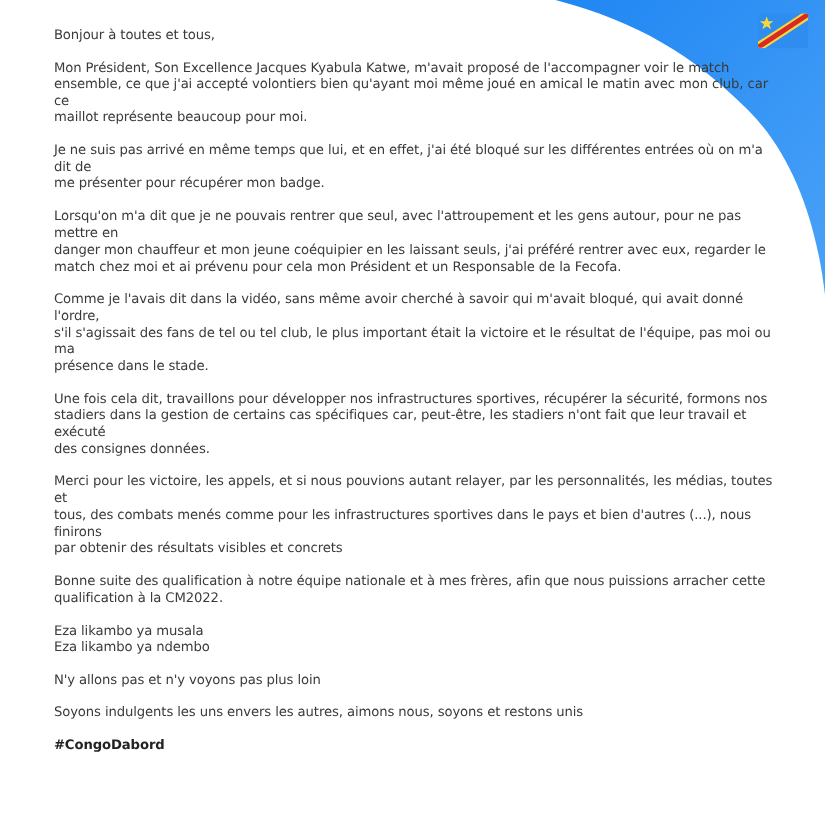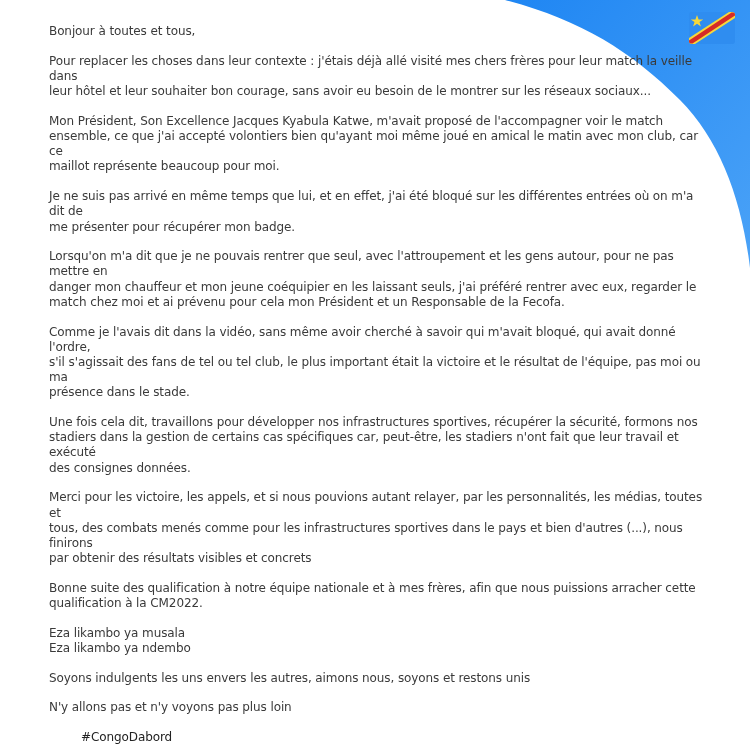--- a/index.html
+++ b/index.html
@@ -8,21 +8,21 @@
     background: #ffffff;
     font-family: "DejaVu Sans", sans-serif;
   }
   .bg-shape { position: absolute; left: 0; top: 0; width: 750px; height: 750px; }
   .flag { position: absolute; left: 689px; top: 12px; width: 46px; height: 32px; border-radius: 3px; overflow: hidden; }
   .letter {
     position: absolute; left: 49px; top: 24px; width: 660px;
     color: #3a3a3a; font-size: 12px; line-height: 15.2px; letter-spacing: -0.1px;
   }
   .letter p { margin: 0 0 14.5px 0; white-space: pre-line; }
-  .letter .hashtag { font-weight: normal; color: #222; margin-left: 32px; }
+  .letter .hashtag { font-weight: bold; color: #222; }
 </style>
 </head>
 <body>
 
 <svg class="bg-shape" viewBox="0 0 750 750">
   <defs>
     <linearGradient id="waveGrad" x1="0" y1="0" x2="1" y2="1">
       <stop offset="0" stop-color="#1f86f3"></stop>
       <stop offset="1" stop-color="#4aa2f7"></stop>
     </linearGradient>
@@ -35,22 +35,20 @@
     <rect width="46" height="32" fill="#2f8df0"></rect>
     <polygon points="8,3 9.6,7.4 14.2,7.4 10.5,10.1 11.9,14.6 8,11.8 4.1,14.6 5.5,10.1 1.8,7.4 6.4,7.4" fill="#f6d83b"></polygon>
     <polygon points="0,26 40,0 46,0 46,6 6,32 0,32" fill="#f6d83b"></polygon>
     <polygon points="0,29 44,0 46,0 46,3 2,32 0,32" fill="none"></polygon>
     <polygon points="0,28.5 42.5,0.5 46,0.5 46,3.5 3.5,31.5 0,31.5" fill="#d62b27"></polygon>
   </svg>
 </div>
 
 <div class="letter">
   <p>Bonjour à toutes et tous,</p>
-  <p>Pour replacer les choses dans leur contexte : j'étais déjà allé visité mes chers frères pour leur match la veille dans
-leur hôtel et leur souhaiter bon courage, sans avoir eu besoin de le montrer sur les réseaux sociaux...</p>
   <p>Mon Président, Son Excellence Jacques Kyabula Katwe, m'avait proposé de l'accompagner voir le match
 ensemble, ce que j'ai accepté volontiers bien qu'ayant moi même joué en amical le matin avec mon club, car ce
 maillot représente beaucoup pour moi.</p>
   <p>Je ne suis pas arrivé en même temps que lui, et en effet, j'ai été bloqué sur les différentes entrées où on m'a dit de
 me présenter pour récupérer mon badge.</p>
   <p>Lorsqu'on m'a dit que je ne pouvais rentrer que seul, avec l'attroupement et les gens autour, pour ne pas mettre en
 danger mon chauffeur et mon jeune coéquipier en les laissant seuls, j'ai préféré rentrer avec eux, regarder le
 match chez moi et ai prévenu pour cela mon Président et un Responsable de la Fecofa.</p>
   <p>Comme je l'avais dit dans la vidéo, sans même avoir cherché à savoir qui m'avait bloqué, qui avait donné l'ordre,
 s'il s'agissait des fans de tel ou tel club, le plus important était la victoire et le résultat de l'équipe, pas moi ou ma
@@ -58,16 +56,16 @@
   <p>Une fois cela dit, travaillons pour développer nos infrastructures sportives, récupérer la sécurité, formons nos
 stadiers dans la gestion de certains cas spécifiques car, peut-être, les stadiers n'ont fait que leur travail et exécuté
 des consignes données.</p>
   <p>Merci pour les victoire, les appels, et si nous pouvions autant relayer, par les personnalités, les médias, toutes et
 tous, des combats menés comme pour les infrastructures sportives dans le pays et bien d'autres (...), nous finirons
 par obtenir des résultats visibles et concrets</p>
   <p>Bonne suite des qualification à notre équipe nationale et à mes frères, afin que nous puissions arracher cette
 qualification à la CM2022.</p>
   <p>Eza likambo ya musala
 Eza likambo ya ndembo</p>
+  <p>N'y allons pas et n'y voyons pas plus loin</p>
   <p>Soyons indulgents les uns envers les autres, aimons nous, soyons et restons unis</p>
-  <p>N'y allons pas et n'y voyons pas plus loin</p>
   <p class="hashtag">#CongoDabord</p>
 </div>
 
 </body></html>

